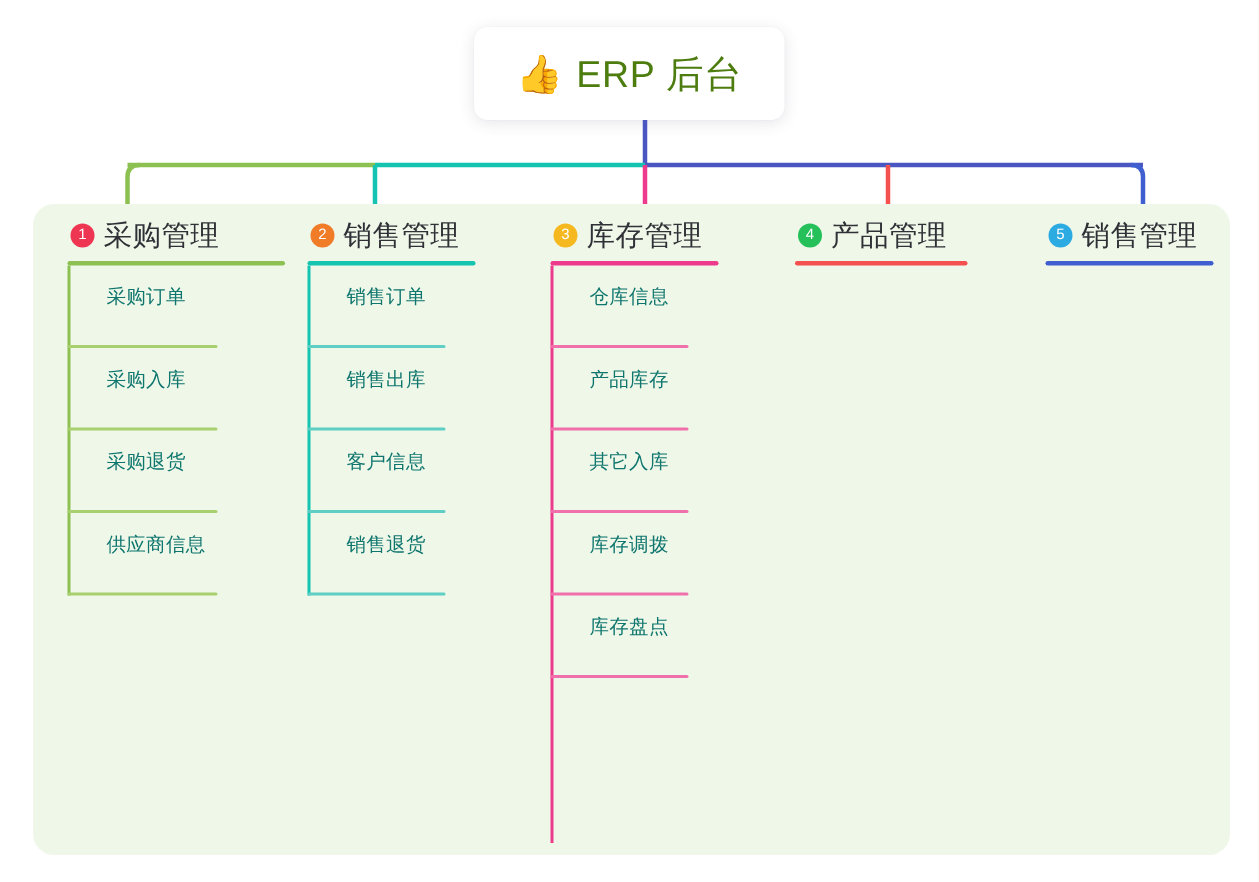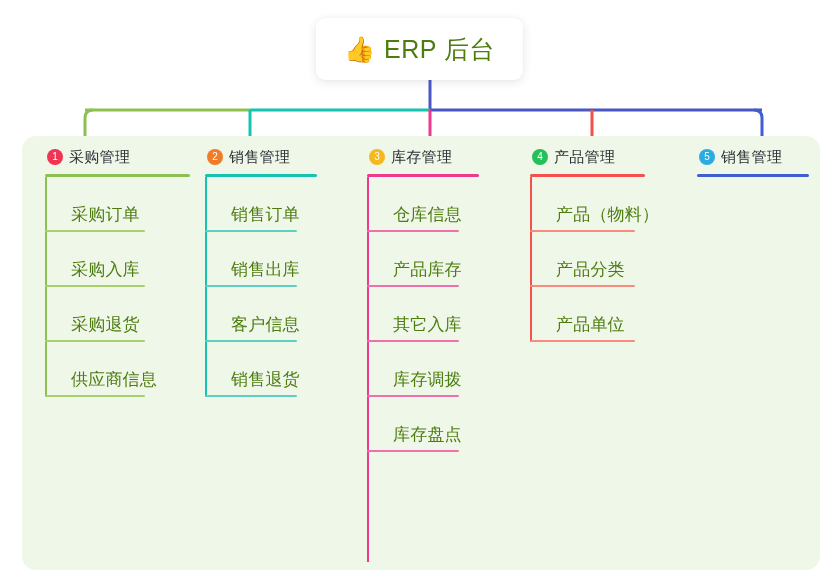--- a/index.html
+++ b/index.html
@@ -33,31 +33,31 @@
   }
 
   
   .branch{position:absolute;top:146px;}
   .branch-head{display:flex;align-items:center;gap:6px;height:22px;padding-left:2px;}
   .badge{
     width:16px;height:16px;border-radius:50%;
     color:#fff;font-size:10px;line-height:16px;text-align:center;
     font-family:"Liberation Sans",sans-serif;flex:0 0 auto;
   }
-  .branch-title{font-size:15px;color:#2f3136;white-space:nowrap;letter-spacing:.3px;}
+  .branch-title{font-size:19px;color:#2f3136;white-space:nowrap;letter-spacing:.3px;}
   .branch-rule{height:3px;border-radius:2px;margin-top:6px;}
 
   .leaves{position:relative;margin-top:0;}
   .spine{position:absolute;left:0;top:0;width:2px;}
   .leaf{
     position:relative;height:55px;box-sizing:border-box;
   }
   .leaf-label{
-    position:absolute;left:26px;bottom:6px;
-    font-size:17px;color:#4d7c0f;white-space:nowrap;letter-spacing:.2px;
+    position:absolute;left:26px;bottom:25px;
+    font-size:13px;color:#0f766e;white-space:nowrap;letter-spacing:.2px;
   }
   .leaf-rule{
     position:absolute;left:0;bottom:0;height:1.6px;border-radius:1px;
   }
 </style>
 </head>
 <body>
 
 <div id="stage">
 
@@ -162,35 +162,20 @@
             <div class="leaf-rule" style="background: rgb(240, 112, 171); width: 92px;"></div>
           </div>
         </div>
       </div>
       <div class="branch" style="left: 530px; width: 115px;">
         <div class="branch-head">
           <span class="badge" style="background: rgb(37, 192, 90);">4</span>
           <span class="branch-title">产品管理</span>
         </div>
         <div class="branch-rule" style="background: rgb(244, 81, 78); width: 115px;"></div>
-        <div class="leaves">
-          <div class="spine" style="background: rgb(244, 81, 78); height: 165px;"></div>
-          <div class="leaf">
-            <span class="leaf-label">产品（物料）</span>
-            <div class="leaf-rule" style="background: rgb(249, 138, 127); width: 105px;"></div>
-          </div>
-          <div class="leaf">
-            <span class="leaf-label">产品分类</span>
-            <div class="leaf-rule" style="background: rgb(249, 138, 127); width: 105px;"></div>
-          </div>
-          <div class="leaf">
-            <span class="leaf-label">产品单位</span>
-            <div class="leaf-rule" style="background: rgb(249, 138, 127); width: 105px;"></div>
-          </div>
-        </div>
       </div>
       <div class="branch" style="left: 697px; width: 112px;">
         <div class="branch-head">
           <span class="badge" style="background: rgb(43, 171, 226);">5</span>
           <span class="branch-title">销售管理</span>
         </div>
         <div class="branch-rule" style="background: rgb(63, 95, 208); width: 112px;"></div>
       </div>
     </div>
 

